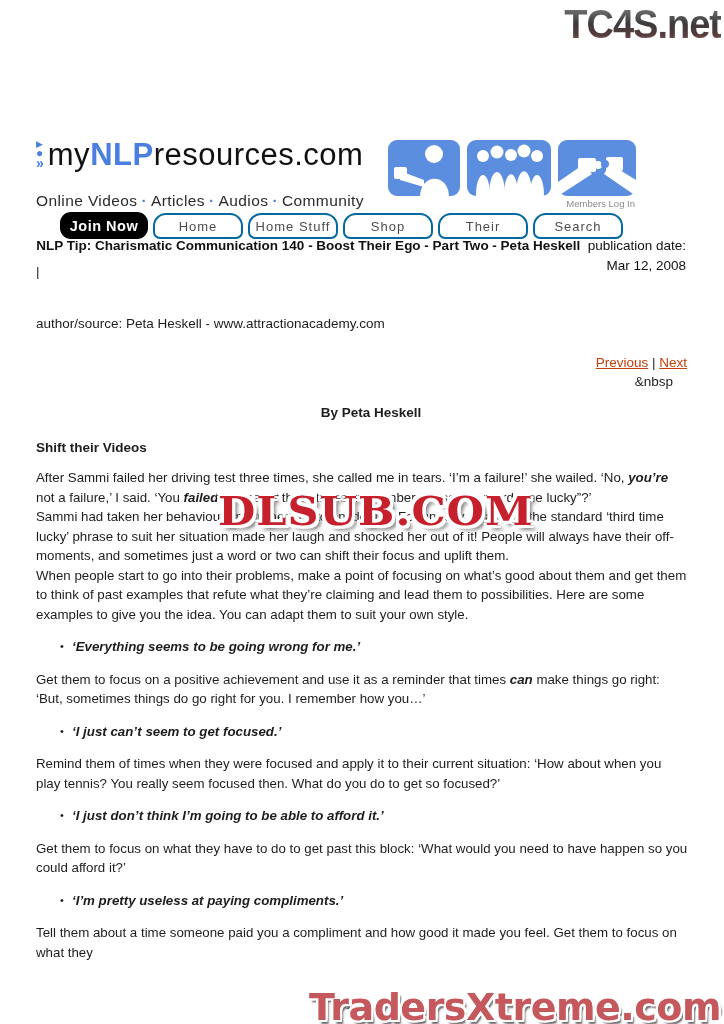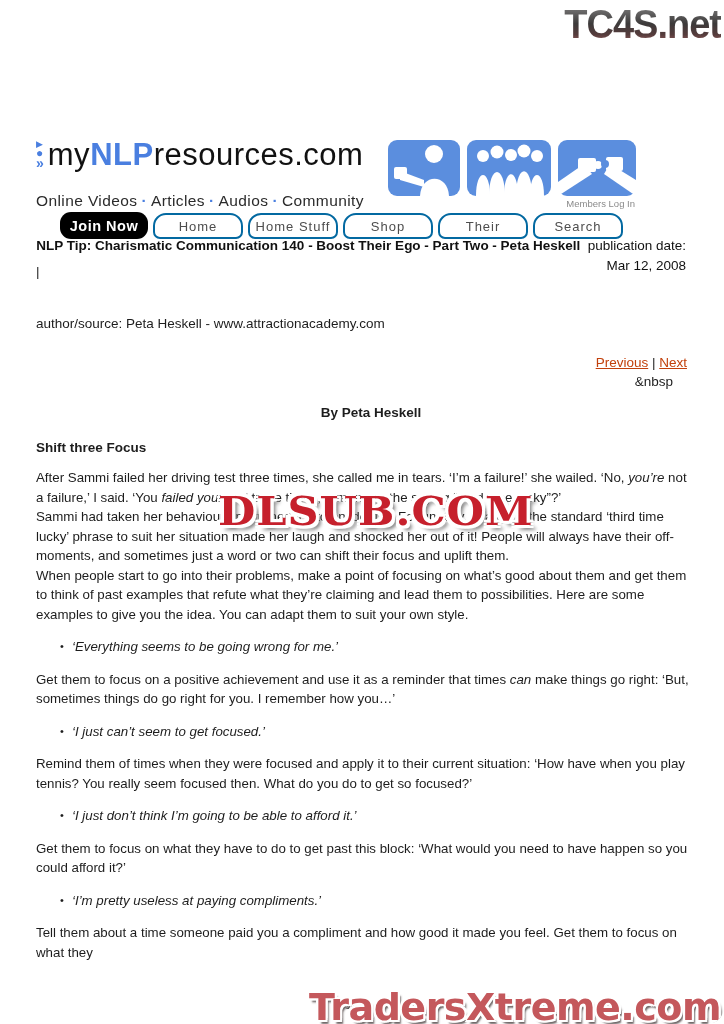--- a/index.html
+++ b/index.html
@@ -52,21 +52,21 @@
   .pager{position:absolute;right:37px;top:353px;text-align:right;font-size:13.5px;line-height:19px;}
   .pager a{color:#c2410c;text-decoration:underline;cursor:pointer;}
   .pager .nbsp{margin-right:14px;}
   
   .byline{position:absolute;left:0;top:405px;width:724px;text-align:center;font-weight:bold;font-size:13.5px;padding-left:9px;}
   .section-h{position:absolute;left:36px;top:440px;font-weight:bold;font-size:13.5px;}
   .article{position:absolute;left:36px;top:468px;width:653px;font-size:13.3px;line-height:19.5px;color:#1d1d1d;}
   .blk{margin:0 0 13px 0;}
   .blk.bullet{padding-left:36px;position:relative;font-style:italic;}
   .blk.bullet .marker{position:absolute;left:24px;top:0;font-style:normal;font-size:11px;}
-  .it{font-style:italic;}
+  .it{font-style:italic;font-weight:bold;}
   
   .wm{
     position:absolute;left:218px;top:486px;
     font-family:"DejaVu Serif",serif;font-weight:bold;font-size:43px;letter-spacing:1px;
     color:#c6202c;white-space:nowrap;
     text-shadow:
       -3px -3px 0 #fff, 3px -3px 0 #fff, -3px 3px 0 #fff, 3px 3px 0 #fff,
       -3px 0 0 #fff, 3px 0 0 #fff, 0 -3px 0 #fff, 0 3px 0 #fff,
       5px 6px 4px rgba(90,90,90,.75);
     transform:scaleY(.92);
@@ -153,27 +153,27 @@
   <div class="author">author/source: Peta Heskell - www.attractionacademy.com</div>
 
   <div class="pager">
     <div>
       <a>Previous</a><span> | </span><a>Next</a>
     </div>
     <div class="nbsp">&amp;nbsp</div>
   </div>
 
   <div class="byline">By Peta Heskell</div>
-  <div class="section-h">Shift three Focus</div>
+  <div class="section-h">Shift their Videos</div>
   <div class="article" id="article">
       <div class="blk p"><span>After Sammi failed her driving test three times, she called me in tears. ‘I’m a failure!’ she wailed. ‘No, </span><span class="it">you’re</span><span> not a failure,’ I said. ‘You </span><span class="it">failed your test</span><span> three times, remember the saying “third time lucky”?’</span><br><span>Sammi had taken her behaviour and turned it into an identity. Fortunately, changing the standard ‘third time lucky’ phrase to suit her situation made her laugh and shocked her out of it! People will always have their off-moments, and sometimes just a word or two can shift their focus and uplift them.</span><br><span>When people start to go into their problems, make a point of focusing on what’s good about them and get them to think of past examples that refute what they’re claiming and lead them to possibilities. Here are some examples to give you the idea. You can adapt them to suit your own style.</span></div>
       <div class="blk bullet"><span class="marker">•</span><span class="it">‘Everything seems to be going wrong for me.’</span></div>
       <div class="blk p"><span>Get them to focus on a positive achievement and use it as a reminder that times </span><span class="it">can</span><span> make things go right: ‘But, sometimes things do go right for you. I remember how you…’</span></div>
       <div class="blk bullet"><span class="marker">•</span><span class="it">‘I just can’t seem to get focused.’</span></div>
-      <div class="blk p"><span>Remind them of times when they were focused and apply it to their current situation: ‘How have when you play tennis? You really seem focused then. What do you do to get so focused?’</span></div>
+      <div class="blk p"><span>Remind them of times when they were focused and apply it to their current situation: ‘How about when you play tennis? You really seem focused then. What do you do to get so focused?’</span></div>
       <div class="blk bullet"><span class="marker">•</span><span class="it">‘I just don’t think I’m going to be able to afford it.’</span></div>
       <div class="blk p"><span>Get them to focus on what they have to do to get past this block: ‘What would you need to have happen so you could afford it?’</span></div>
       <div class="blk bullet"><span class="marker">•</span><span class="it">‘I’m pretty useless at paying compliments.’</span></div>
       <div class="blk p"><span>Tell them about a time someone paid you a compliment and how good it made you feel. Get them to focus on what they</span></div>
     </div>
 
   <div class="wm">DLSUB.COM</div>
 
   <div class="pageno">1/2</div>
   <div class="traders">TradersXtreme.com</div>

